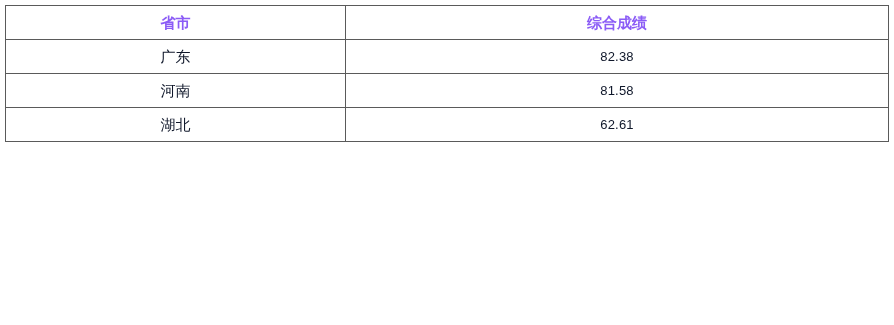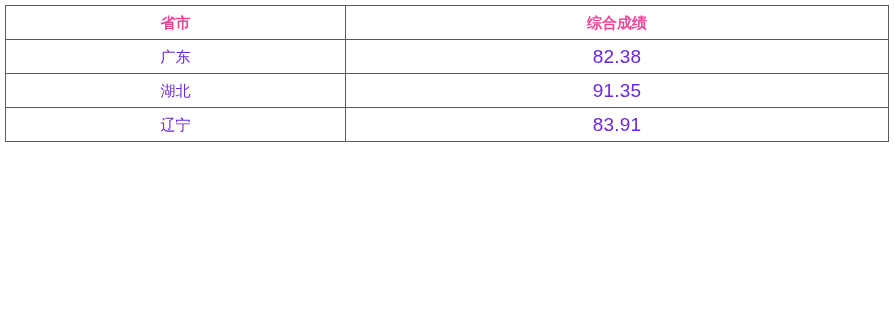--- a/index.html
+++ b/index.html
@@ -31,34 +31,34 @@
   table.score-table col.col-score    { width: 543px; }
 
   table.score-table th,
   table.score-table td {
     border: 1px solid #5a5a5a;
     text-align: center;
     vertical-align: middle;
     height: 33px;
     line-height: 33px;
     padding: 0;
-    color: #6d28d9;
+    color: #0f172a;
     font-size: 15px;
     font-weight: normal;
     white-space: nowrap;
   }
   table.score-table thead th {
     font-weight: bold;
-    color: #ec4899;
+    color: #8b5cf6;
     font-size: 15px;
     height: 33px;
     line-height: 33px;
   }
   table.score-table td.score-cell {
-    font-size: 19px;
+    font-size: 13px;
     letter-spacing: 0.2px;
   }
 </style>
 </head>
 <body>
 
 <div class="table-wrap">
   <table class="score-table">
     <colgroup>
       <col class="col-province">
@@ -69,22 +69,22 @@
         <th>省市</th>
         <th>综合成绩</th>
       </tr>
     </thead>
     <tbody>
         <tr>
           <td class="province-cell">广东</td>
           <td class="score-cell">82.38</td>
         </tr>
         <tr>
-          <td class="province-cell">湖北</td>
-          <td class="score-cell">91.35</td>
+          <td class="province-cell">河南</td>
+          <td class="score-cell">81.58</td>
         </tr>
         <tr>
-          <td class="province-cell">辽宁</td>
-          <td class="score-cell">83.91</td>
+          <td class="province-cell">湖北</td>
+          <td class="score-cell">62.61</td>
         </tr>
       </tbody>
   </table>
 </div>
 
 </body></html>

